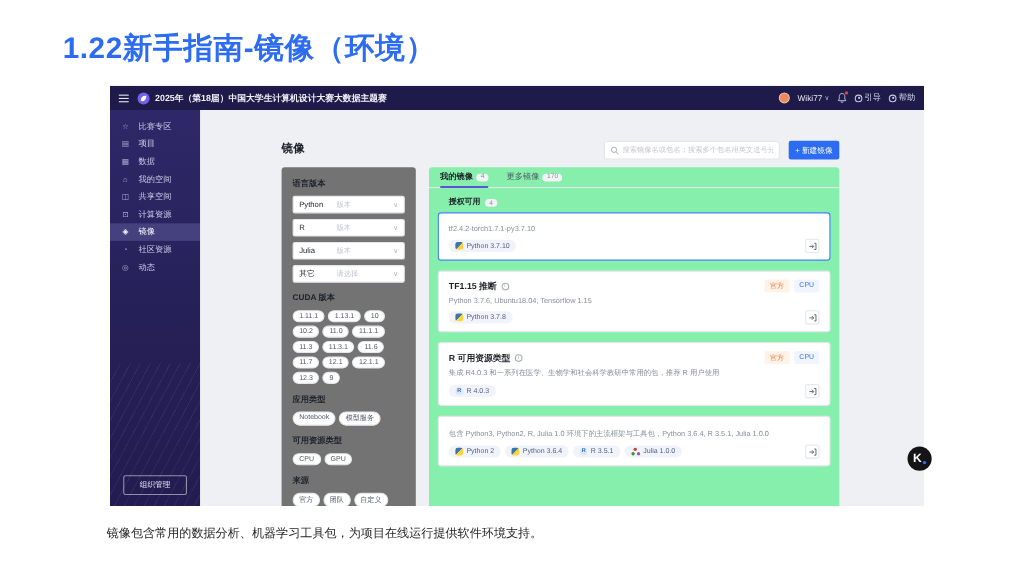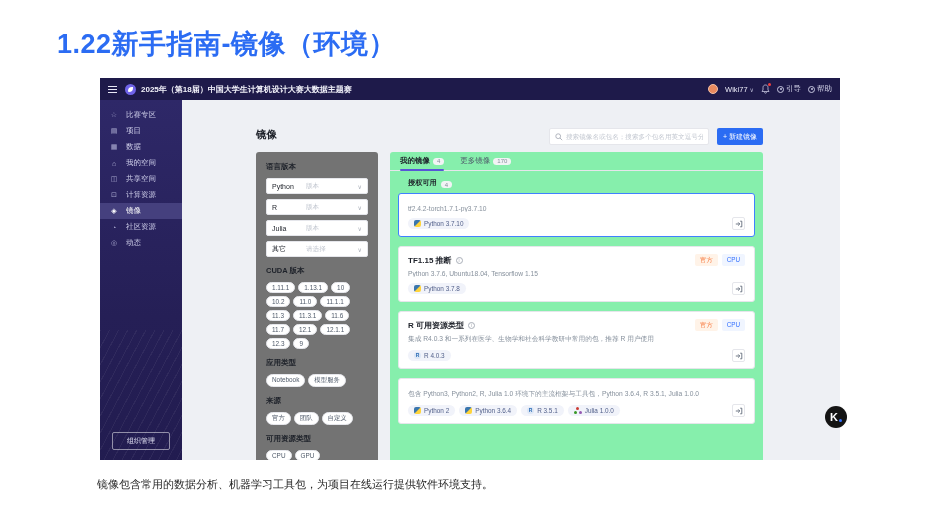--- a/index.html
+++ b/index.html
@@ -238,34 +238,34 @@
         </div>
         <div class="f-group">
           <div class="f-title">应用类型</div>
           <div class="chips">
 
           <span class="chip">Notebook</span>
               <span class="chip">模型服务</span>
             </div>
         </div>
         <div class="f-group">
+          <div class="f-title">可用资源类型</div>
+          <div class="chips">
+
+          <span class="chip">CPU</span>
+              <span class="chip">GPU</span>
+            </div>
+        </div>
+        <div class="f-group">
           <div class="f-title">来源</div>
           <div class="chips">
 
           <span class="chip">官方</span>
               <span class="chip">团队</span>
               <span class="chip">自定义</span>
-            </div>
-        </div>
-        <div class="f-group">
-          <div class="f-title">可用资源类型</div>
-          <div class="chips">
-
-          <span class="chip">CPU</span>
-              <span class="chip">GPU</span>
             </div>
         </div>
 
       </div>
 
       <div class="list-card">
         <div class="tabbar">
           <div class="tab active">
             <span>我的镜像</span>
             <span class="count-badge">4</span>

